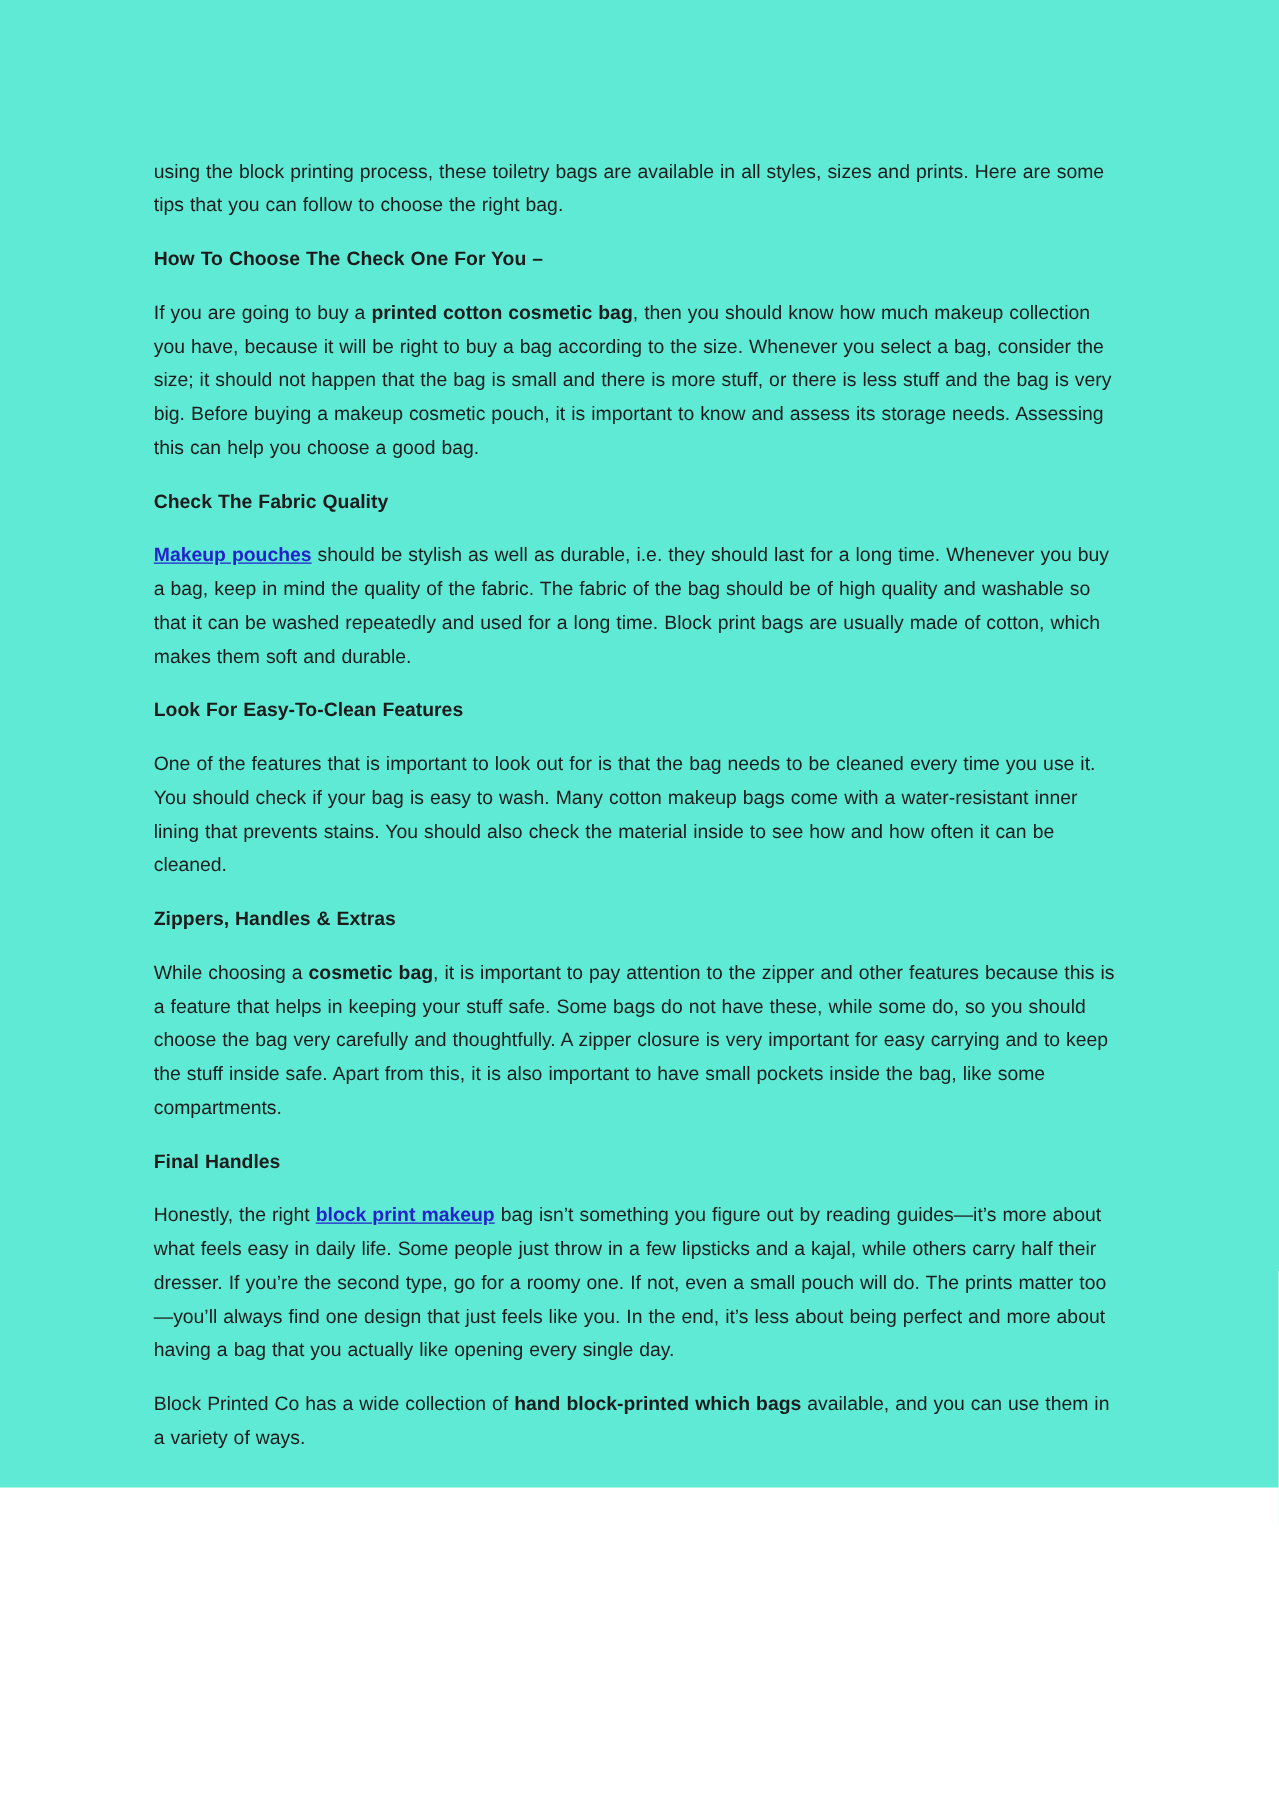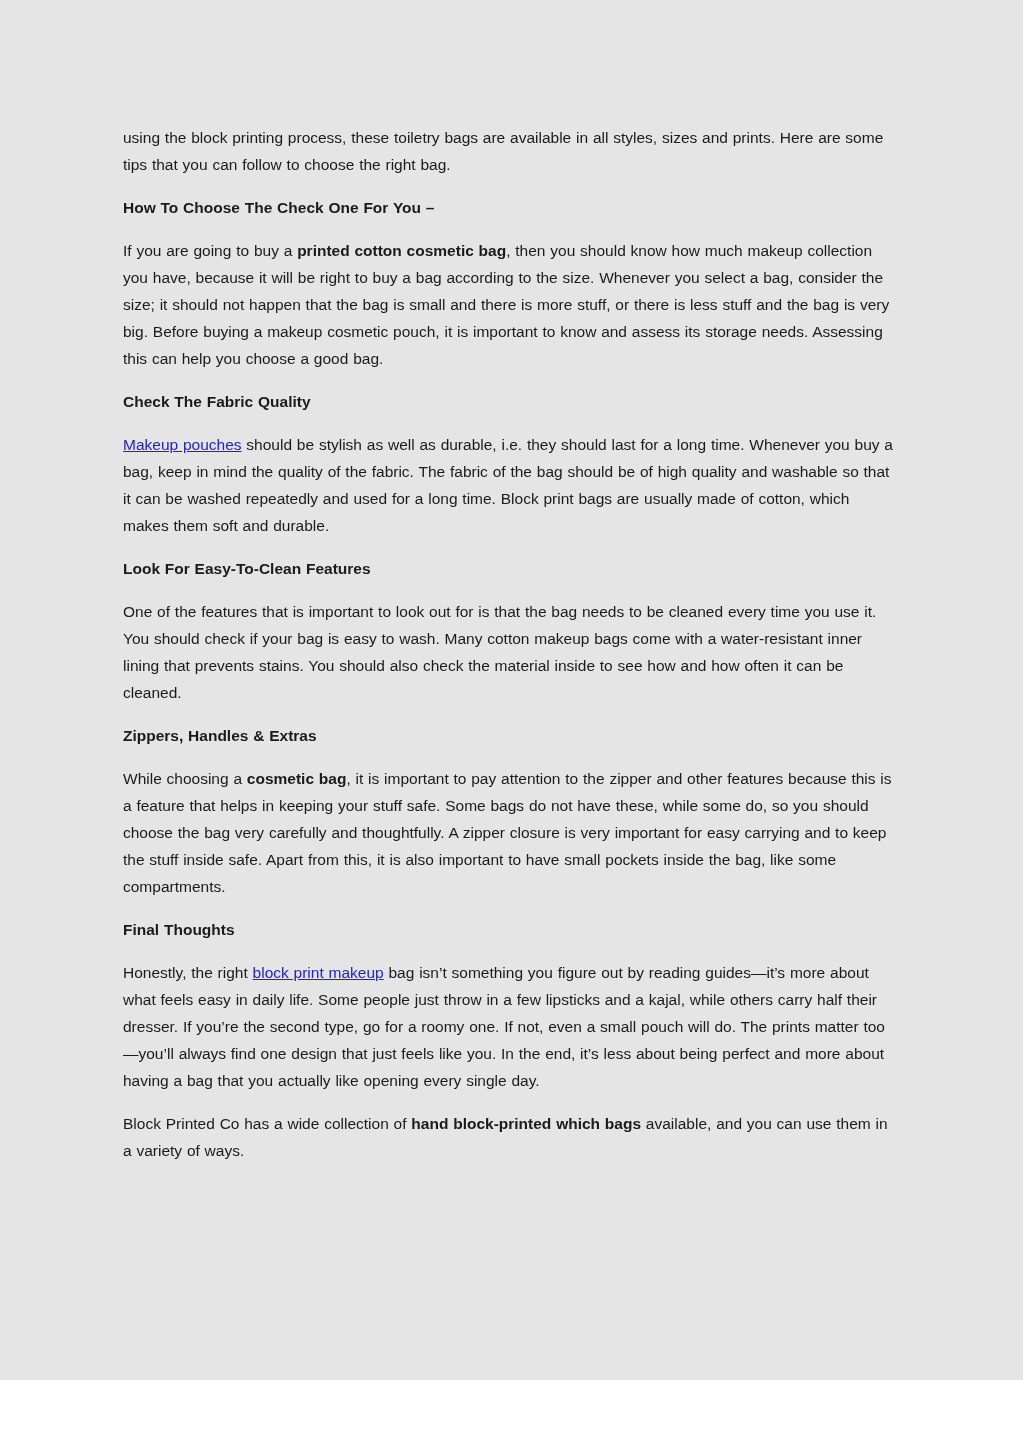--- a/index.html
+++ b/index.html
@@ -9,55 +9,55 @@
   }
   body {
     width: 1023px;
     height: 1448px;
     font-family: "Liberation Sans", sans-serif;
     -webkit-font-smoothing: antialiased;
   }
   .page {
     box-sizing: border-box;
     width: 1023px;
-    height: 1380px;
+    height: 1190px;
     padding: 124px 126px 0 123px;
-    background: #e5e5e5;
+    background: #5eead4;
   }
   .doc p {
     margin: 0 0 16px 0;
     font-size: 15.5px;
     line-height: 27px;
     color: #1b1b1b;
     word-spacing: 0.5px;
   }
   .doc p.heading {
     font-weight: bold;
   }
   .doc .bold {
     font-weight: bold;
   }
   .doc a.doc-link {
     color: var(--link-color, #2222cc);
-    font-weight: normal;
+    font-weight: bold;
     text-decoration: underline;
     cursor: pointer;
   }
 </style>
 </head>
 <body style="background: rgb(255, 255, 255);">
 
 <div class="page">
   <div class="doc">
       <p><span>using the block printing process, these toiletry bags are available in all styles, sizes and prints. Here are some tips that you can follow to choose the right bag.</span></p>
       <p class="heading"><span class="bold">How To Choose The Check One For You –</span></p>
       <p><span>If you are going to buy a </span><span class="bold">printed cotton cosmetic bag</span><span>, then you should know how much makeup collection you have, because it will be right to buy a bag according to the size. Whenever you select a bag, consider the size; it should not happen that the bag is small and there is more stuff, or there is less stuff and the bag is very big. Before buying a makeup cosmetic pouch, it is important to know and assess its storage needs. Assessing this can help you choose a good bag.</span></p>
       <p class="heading"><span class="bold">Check The Fabric Quality</span></p>
       <p><a href="#" class="doc-link bold">Makeup pouches</a><span> should be stylish as well as durable, i.e. they should last for a long time. Whenever you buy a bag, keep in mind the quality of the fabric. The fabric of the bag should be of high quality and washable so that it can be washed repeatedly and used for a long time. Block print bags are usually made of cotton, which makes them soft and durable.</span></p>
       <p class="heading"><span class="bold">Look For Easy-To-Clean Features</span></p>
       <p><span>One of the features that is important to look out for is that the bag needs to be cleaned every time you use it. You should check if your bag is easy to wash. Many cotton makeup bags come with a water-resistant inner lining that prevents stains. You should also check the material inside to see how and how often it can be cleaned.</span></p>
       <p class="heading"><span class="bold">Zippers, Handles &amp; Extras</span></p>
       <p><span>While choosing a </span><span class="bold">cosmetic bag</span><span>, it is important to pay attention to the zipper and other features because this is a feature that helps in keeping your stuff safe. Some bags do not have these, while some do, so you should choose the bag very carefully and thoughtfully. A zipper closure is very important for easy carrying and to keep the stuff inside safe. Apart from this, it is also important to have small pockets inside the bag, like some compartments.</span></p>
-      <p class="heading"><span class="bold">Final Thoughts</span></p>
+      <p class="heading"><span class="bold">Final Handles</span></p>
       <p><span>Honestly, the right </span><a href="#" class="doc-link bold">block print makeup</a><span> bag isn’t something you figure out by reading guides—it’s more about what feels easy in daily life. Some people just throw in a few lipsticks and a kajal, while others carry half their dresser. If you’re the second type, go for a roomy one. If not, even a small pouch will do. The prints matter too—you’ll always find one design that just feels like you. In the end, it’s less about being perfect and more about having a bag that you actually like opening every single day.</span></p>
       <p><span>Block Printed Co has a wide collection of </span><span class="bold">hand block-printed which bags</span><span> available, and you can use them in a variety of ways.</span></p>
     </div>
 </div>
 
 </body></html>

